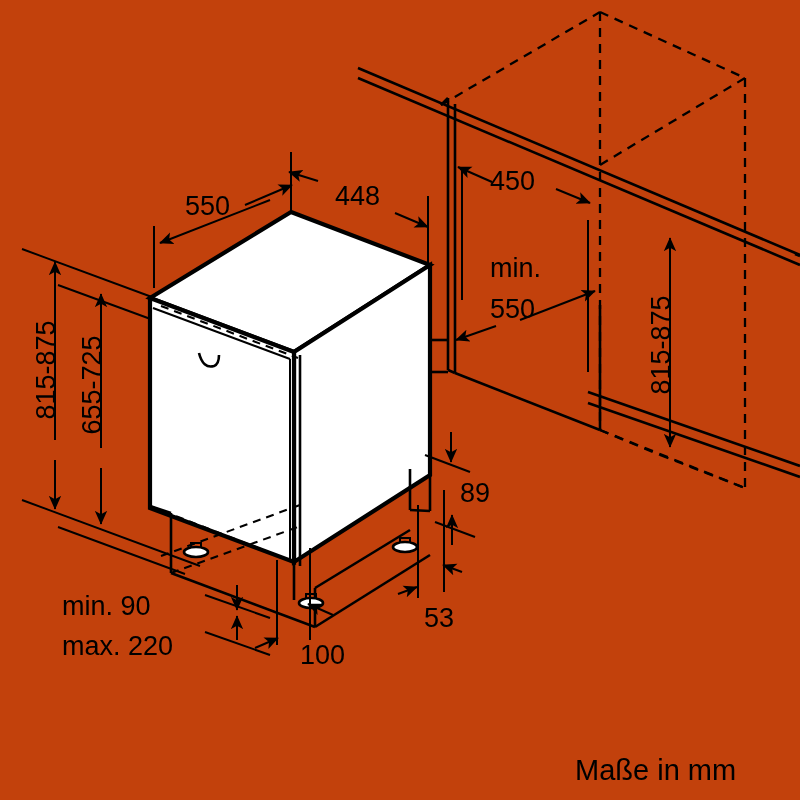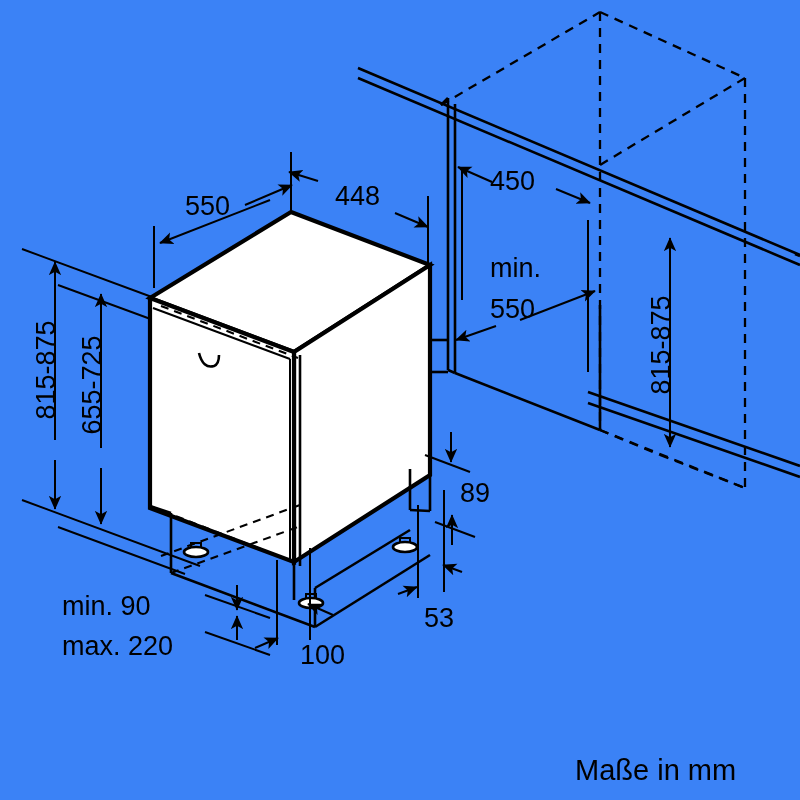--- a/index.html
+++ b/index.html
@@ -10,21 +10,21 @@
   body {
     width: 800px;
     height: 800px;
     font-family: "Liberation Sans", sans-serif;
     overflow: hidden;
   }
   #drawing-root {
     position: relative;
     width: 800px;
     height: 800px;
-    background: #3b82f6;
+    background: #c2410c;
   }
   svg#tech-drawing {
     display: block;
     width: 800px;
     height: 800px;
   }
   .ln      { stroke: #000000; fill: none; stroke-linecap: butt; stroke-linejoin: miter; }
   .thick   { stroke-width: 4.2; }
   .med     { stroke-width: 2.6; }
   .thin    { stroke-width: 2.0; }

